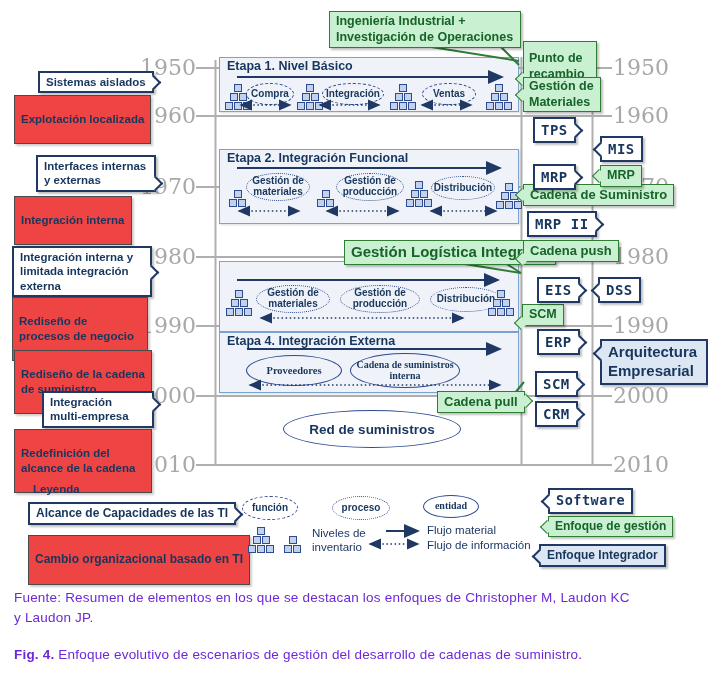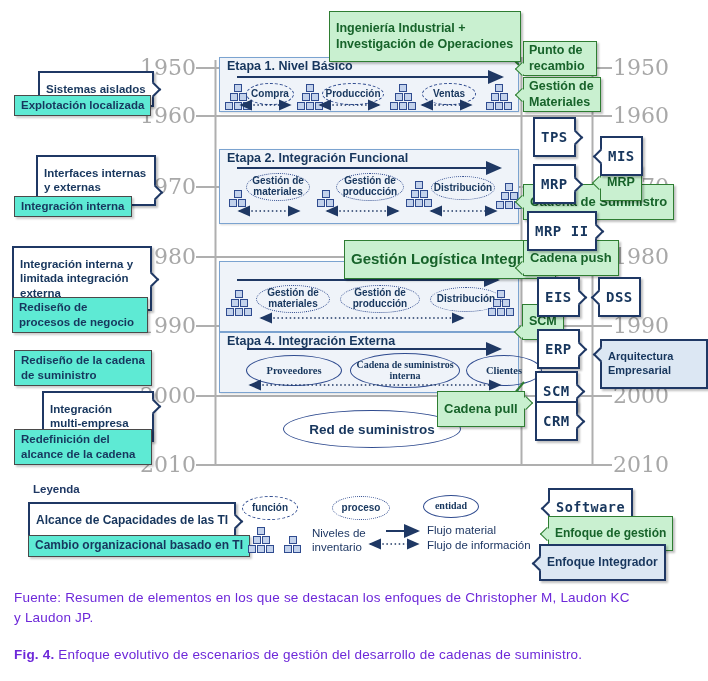--- a/index.html
+++ b/index.html
@@ -2,35 +2,35 @@
 <html><head>
 <meta charset="utf-8">
 <style>
   html,body{margin:0;padding:0;background:#fff;}
   #fig{position:relative;width:708px;height:681px;background:#fff;font-family:"Liberation Sans",sans-serif;overflow:hidden;}
   svg.layer{position:absolute;left:0;top:0;pointer-events:none;}
   .year{position:absolute;font:22px "DejaVu Serif",serif;color:#A8A8A8;white-space:nowrap;}
   .yl{width:56px;text-align:right;}
   
   .bub{position:absolute;background:#fff;border:2px solid #1F3864;color:#17365D;
-       font:600 11.5px/1.25 "Liberation Sans",sans-serif;padding:9px 6px;
+       font:600 11.5px/1.25 "Liberation Sans",sans-serif;padding:2px 6px;
        box-shadow:1.5px 1.5px 2px rgba(0,0,0,.25);white-space:nowrap;}
   .wrap{white-space:normal;}
   .gbub{background:#C9F0D0;border:1.8px solid #2E7D32;color:#17632A;font:600 12.5px/1.25 "Liberation Sans",sans-serif;}
   .pbbub{background:#DCE7F3;}
   .mono{font:bold 14px/1.3 "DejaVu Sans Mono",monospace;letter-spacing:.5px;}
   .tr::after{content:"";position:absolute;right:-7px;top:calc(50% - 5px);width:9px;height:9px;
        transform:rotate(45deg);background:inherit;border-top:inherit;border-right:inherit;}
   .tl::before{content:"";position:absolute;left:-7px;top:calc(50% - 5px);width:9px;height:9px;
        transform:rotate(45deg);background:inherit;border-bottom:inherit;border-left:inherit;}
   .t-low.tr::after,.t-low.tl::before{top:65%;}
   .t-high.tr::after,.t-high.tl::before{top:18%;}
   
-  .pgbox{position:absolute;background:#5eead4;border:1.6px solid #4A4A4A;color:#17365D;
-       font:600 11.5px/1.3 "Liberation Sans",sans-serif;padding:2px 6px;
+  .pgbox{position:absolute;background:#ef4444;border:1.6px solid #4A4A4A;color:#17365D;
+       font:600 11.5px/1.3 "Liberation Sans",sans-serif;padding:16px 6px;
        box-shadow:1.5px 1.5px 2px rgba(0,0,0,.2);white-space:nowrap;}
   
   .stage{position:absolute;background:#EFF3F9;border:1.8px solid #7BA3D0;box-shadow:1px 1px 2px rgba(0,0,0,.15);}
   .stitle{position:absolute;color:#17365D;font:600 12.5px "Liberation Sans",sans-serif;white-space:nowrap;}
   
   .ell{position:absolute;border:1.5px dashed #2F4B8F;border-radius:50%;display:flex;align-items:center;
        justify-content:center;text-align:center;color:#17365D;font:600 10px/1.08 "Liberation Sans",sans-serif;padding:0 3px;box-sizing:border-box;}
   .dot{border-style:dotted;}
   .sol{border-style:solid;font-family:Liberation Serif, serif;}
   
@@ -100,21 +100,21 @@
       <div class="r">
         <b></b>
         <b></b>
       </div>
       <div class="r">
         <b></b>
         <b></b>
         <b></b>
       </div>
     </div>
-  <div class="ell" style="left:322px;top:83px;width:62px;height:22px">Producción</div>
+  <div class="ell" style="left:322px;top:83px;width:62px;height:22px">Integración</div>
   <div class="inv" style="left:390px;top:84px">
       <div class="r">
         <b></b>
       </div>
       <div class="r">
         <b></b>
         <b></b>
       </div>
       <div class="r">
         <b></b>
@@ -220,21 +220,20 @@
         <b></b>
         <b></b>
         <b></b>
       </div>
     </div>
 
   <div class="stage" style="left:219px;top:332px;width:298px;height:59px"></div>
   <div class="stitle" style="left:227px;top:334px">Etapa 4. Integración Externa</div>
   <div class="ell sol" style="left:246px;top:355px;width:96px;height:31px;font-size:10.5px">Proveedores</div>
   <div class="ell sol" style="left:350px;top:353px;width:110px;height:35px">Cadena de suministros interna</div>
-  <div class="ell sol" style="left:466px;top:355px;width:76px;height:31px;font-size:10.5px">Clientes</div>
 
   <div class="ell sol" style="left:283px;top:410px;width:178px;height:38px;font:600 13.5px 'Liberation Sans',sans-serif">Red de suministros</div>
 
   <svg class="layer" width="708" height="681">
     <defs>
       <marker id="ah" markerWidth="9" markerHeight="8" refX="7" refY="3.5" orient="auto-start-reverse">
         <path d="M0,0 L8,3.5 L0,7 Z" fill="#1F3864"></path>
       </marker>
     </defs>
 
@@ -271,40 +270,40 @@
   <div class="pgbox" style="left:14px;top:95px">Explotación localizada</div>
   <div class="bub tr t-low wrap" style="left:36px;top:155px;width:104px">Interfaces internas y externas</div>
   <div class="pgbox" style="left:14px;top:196px">Integración interna</div>
   <div class="bub tr wrap" style="left:12px;top:246px;width:124px">Integración interna y limitada integración externa</div>
   <div class="pgbox wrap" style="left:12px;top:297px;width:122px;white-space:normal">Rediseño de procesos de negocio</div>
   <div class="pgbox wrap" style="left:14px;top:350px;width:124px;white-space:normal">Rediseño de la cadena de suministro</div>
   <div class="bub tr t-high wrap" style="left:42px;top:391px;width:96px">Integración multi-empresa</div>
   <div class="pgbox wrap" style="left:14px;top:429px;width:124px;white-space:normal">Redefinición del alcance de la cadena</div>
 
   <div class="bub gbub wrap" style="left:329px;top:11px;width:178px">Ingeniería Industrial + Investigación de Operaciones</div>
-  <div class="bub gbub tl t-low wrap" style="left:523px;top:41px;width:62px;padding:1px 5px">Punto de recambio</div>
+  <div class="bub gbub tl t-low wrap" style="left:523px;top:41px;width:62px;padding:9px 5px">Punto de recambio</div>
   <div class="bub gbub tl wrap" style="left:523px;top:77px;width:66px;padding:1px 5px">Gestión de Materiales</div>
   <div class="bub gbub tl" style="left:523px;top:184px;font-size:13px">Cadena de Suministro</div>
   <div class="bub gbub" style="left:344px;top:240px;font-size:15px">Gestión Logística Integrada</div>
   <div class="bub gbub tl t-low" style="left:523px;top:240px;font-size:13px">Cadena push</div>
   <div class="bub gbub tl t-low" style="left:522px;top:304px">SCM</div>
   <div class="bub gbub tr t-high" style="left:437px;top:391px;font-size:13px">Cadena pull</div>
   <div class="bub gbub tl" style="left:600px;top:165px">MRP</div>
 
   <div class="bub mono tr" style="left:533px;top:117px">TPS</div>
   <div class="bub mono tl" style="left:600px;top:136px">MIS</div>
   <div class="bub mono tr" style="left:533px;top:164px">MRP</div>
   <div class="bub mono tr" style="left:527px;top:211px">MRP II</div>
   <div class="bub mono tr" style="left:537px;top:277px">EIS</div>
   <div class="bub mono tl" style="left:598px;top:277px">DSS</div>
   <div class="bub mono tr" style="left:537px;top:329px">ERP</div>
   <div class="bub mono tr" style="left:535px;top:371px">SCM</div>
   <div class="bub mono tr" style="left:535px;top:401px">CRM</div>
 
-  <div class="bub pbbub tl t-high wrap" style="left:600px;top:339px;width:92px;font-size:11px">Arquitectura Empresarial</div>
+  <div class="bub pbbub tl t-high wrap" style="left:600px;top:339px;width:92px;font-size:15px">Arquitectura Empresarial</div>
 
   <div class="ltext" style="left:33px;top:483px;font-size:11.5px">Leyenda</div>
   <div class="bub tr" style="left:28px;top:502px;font-size:12px">Alcance de Capacidades de las TI</div>
   <div class="pgbox" style="left:28px;top:535px;font-size:12px">Cambio organizacional basado en TI</div>
   <div class="ell" style="left:242px;top:496px;width:56px;height:24px">función</div>
   <div class="ell dot" style="left:332px;top:496px;width:58px;height:24px">proceso</div>
   <div class="ell sol" style="left:423px;top:495px;width:56px;height:23px">entidad</div>
   <div class="inv" style="left:248px;top:527px">
       <div class="r">
         <b></b>

